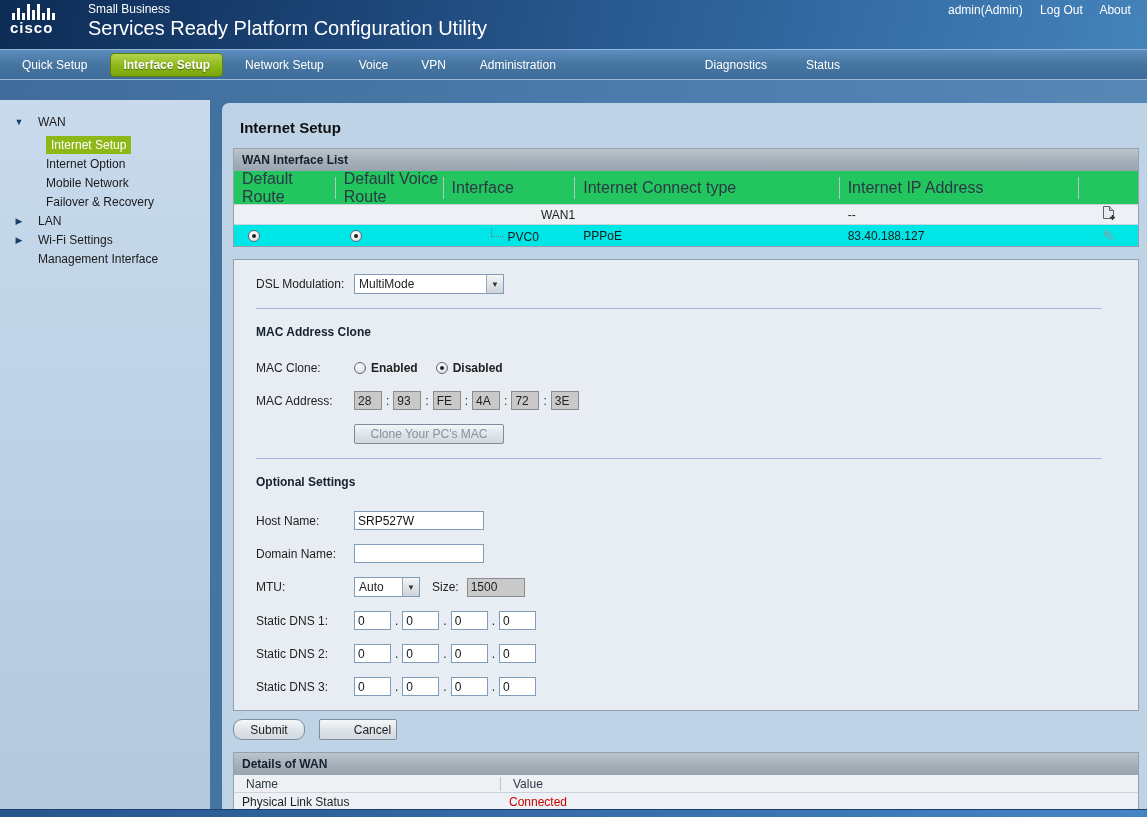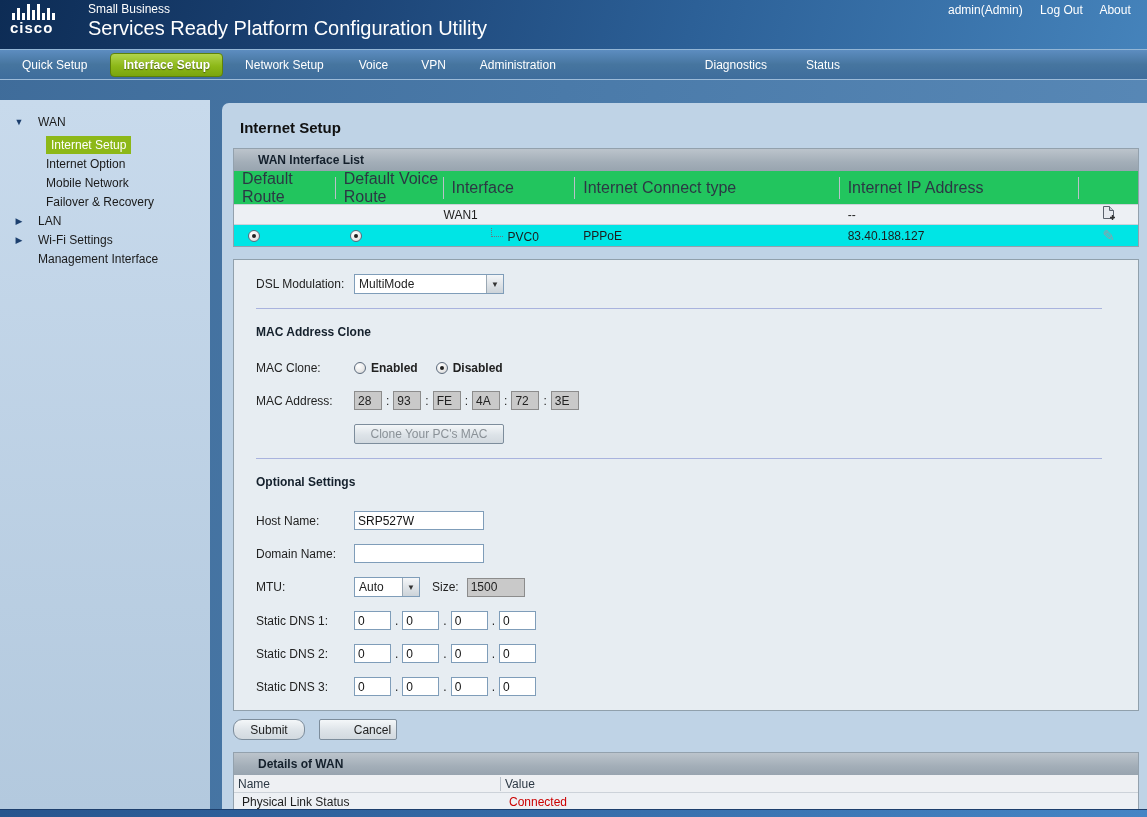--- a/index.html
+++ b/index.html
@@ -39,30 +39,30 @@
   .side-child .hl { background:#8db818; color:#fff; padding:2px 5px; }
   .side-gap { height:4px; }
 
   .main { position:absolute; left:222px; top:103px; width:925px; height:706px;
     background:#bfd3e6; border-radius:7px 0 0 0; padding:14px 8px 0 11px; overflow:hidden; }
   .page-title { font-size:15px; font-weight:bold; color:#101010; margin:2px 0 12px 7px; }
 
   
   .tbl { width:906px; border:1px solid #93a1ad; }
   .tbl-caption { height:22px; background:linear-gradient(180deg,#bcc4cc 0%,#a3aeb8 60%,#98a4af 100%);
-    font-size:12px; font-weight:bold; color:#14202c; display:flex; align-items:center; padding-left:24px; }
+    font-size:12px; font-weight:bold; color:#14202c; display:flex; align-items:center; padding-left:8px; }
   .wan-cols { display:flex; height:33px; background:#22c55e; font-size:16px; color:#2c3844; align-items:center; }
   .wan-cols > div { padding-left:8px; border-right:1px solid #b9c1c9; height:22px; display:flex; align-items:center; }
   .wan-cols > div:last-child { border-right:none; }
   .c1 { width:102px; } .c2 { width:108px; } .c3 { width:132px; } .c4 { width:265px; } .c5 { width:240px; } .c6 { width:59px; }
   .wan-row { display:flex; align-items:center; font-size:12px; color:#1c1c1c; border-top:1px solid #ccd2d9; cursor:pointer; }
   .wan-row.r1 { height:20px; background:#edf0f4; }
   .wan-row.r2 { height:22px; background:#00e5e5; }
   .cell { padding-left:8px; }
-  .center { text-align:left; padding-left:0; }
+  .center { text-align:right; padding-left:0; }
   .radio { display:inline-block; width:12px; height:12px; border-radius:50%;
     border:1px solid #5d6b7d; background:radial-gradient(circle at 35% 30%,#ffffff 0%,#e8e8e8 60%,#c9c9c9 100%);
     position:relative; margin-left:14px; vertical-align:middle; cursor:pointer; }
   .radio.checked::after { content:""; position:absolute; left:3px; top:3px; width:4px; height:4px;
     border-radius:50%; background:#222; }
   .tree { display:inline-block; width:12px; height:9px; border-left:1px dotted #6c7680;
     border-bottom:1px dotted #6c7680; margin:0 5px 4px 47px; }
   .pencil { font-size:15px; color:#959ca6; cursor:pointer; line-height:1; }
 
   
@@ -90,21 +90,21 @@
   .btn { height:21px; font-size:12px; color:#222; border:1px solid #7d8d9c; border-radius:2px;
     background:linear-gradient(180deg,#f4f7f9 0%,#dde3e8 55%,#d2d9df 100%); cursor:pointer;
     font-family:"Liberation Sans",sans-serif; }
   .btn-clone { width:150px; height:20px; margin:14px 0 0 98px; color:#8a9197; }
   .btn-submit { width:72px; margin:8px 0 0 0;border-radius:9px; }
   .btn-cancel { width:78px; margin-left:10px;padding-left:28px; }
 
   
   .det { margin-top:12px; }
   .det-cols { display:flex; height:17px; background:#eef0f3; font-size:12px; color:#2c3844; align-items:center; }
-  .det-cols > div { padding-left:4px; }
+  .det-cols > div { padding-left:12px; }
   .dc1 { width:267px; border-right:1px solid #b9c1c9; height:14px; display:flex; align-items:center; }
   .det-row { display:flex; align-items:center; height:19px; font-size:12px; color:#1c1c1c;
     border-top:1px solid #ccd2d9; background:#edf0f4; }
   .det-row .n { width:267px; padding-left:8px; }
   .det-row .v { padding-left:8px; }
   .red { color:#cc0000; }
 
   .bottom-strip { position:absolute; left:0; bottom:0; width:1147px; height:8px;
     border-top:1px solid #1d3f6d; background:linear-gradient(90deg,#27558e 0%,#4585c5 100%); }
 </style>

